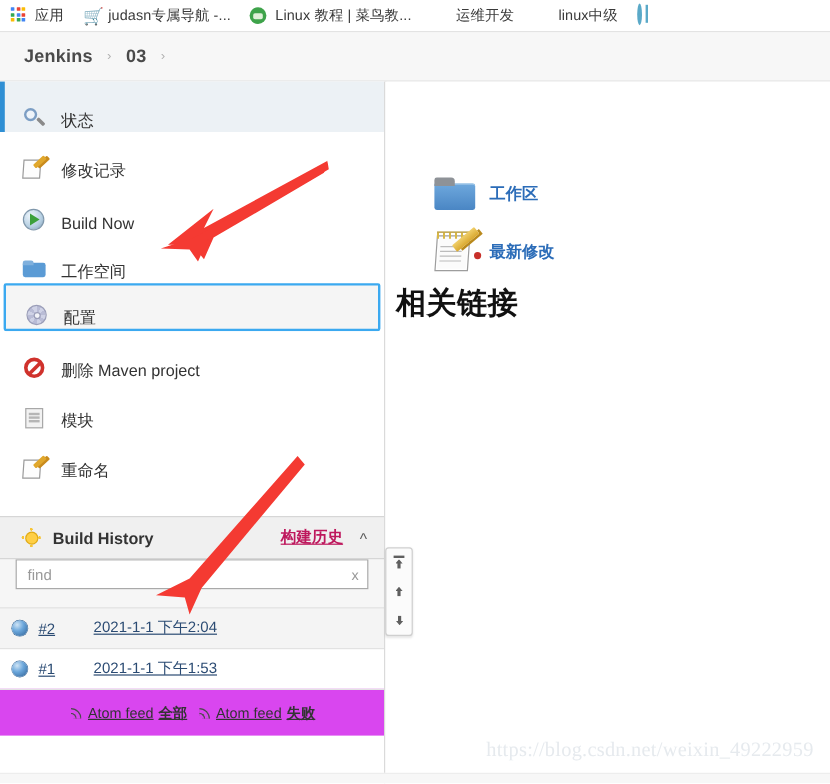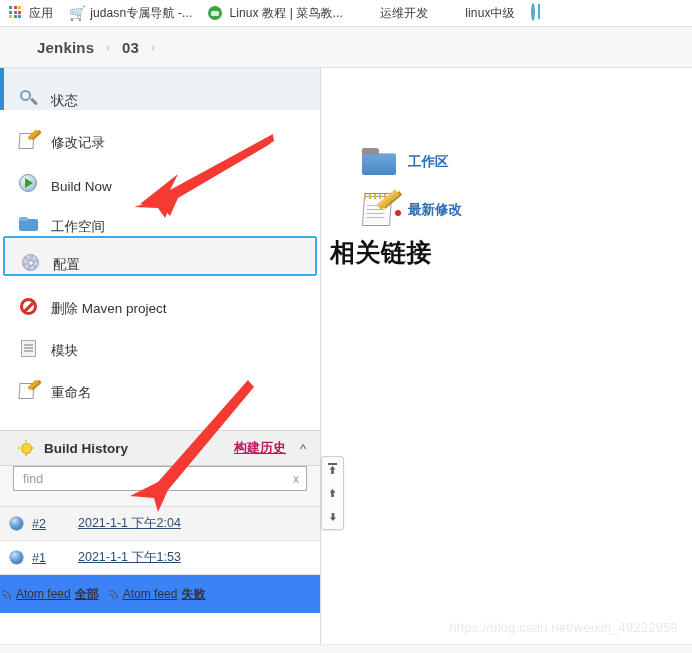--- a/index.html
+++ b/index.html
@@ -59,21 +59,21 @@
   .ico-globe { width:15px;height:15px;border-radius:50%;border:2px solid #5aa9c8;box-sizing:border-box;margin-top:1px;position:relative;}
   .ico-globe:before{content:"";position:absolute;left:5px;top:-1px;width:3px;height:15px;border-left:2px solid #5aa9c8;}
 
   
   .breadcrumb {
     position: absolute; left: 0; top: 27px; width: 692px; height: 41px;
     background: #f7f7f7;
     border-bottom: 1px solid #e3e3e3;
     display: flex; align-items: center;
     box-sizing: border-box;
-    padding-left: 37px;
+    padding-left: 20px;
   }
   .bc-item { font-size: 15px; font-weight: bold; color: #4a4a4a; letter-spacing: 0.2px; }
   .bc-sep { color: #b0b0b0; font-size: 11px; margin: 0 12px; }
 
   
   .sidebar {
     position: absolute; left: 0; top: 68px; width: 321px; height: 585px;
     background: #ffffff;
     border-right: 1px solid #dadada;
     box-sizing: border-box;
@@ -176,22 +176,22 @@
     border-top: 1px solid #e2e2e2; box-sizing:border-box; background:#fff; font-size:12.5px;
   }
   .build-row.alt { background:#f4f4f4; }
   .ic-ball { width:13px;height:13px;flex:0 0 13px;border-radius:50%;
     background: radial-gradient(circle at 33% 28%, #cfe4f5 0%, #6aa6db 42%, #2c5e93 100%);
     margin-right: 9px; box-shadow: 0 0 0 0.5px #3c6c9c;}
   .build-num { color:#2b4b73; text-decoration: underline; width: 46px; cursor:pointer; }
   .build-date { color:#2b4b73; text-decoration: underline; cursor:pointer;text-align:center; }
 
   .atom-bar {
-    height: 38px; background:#3b82f6; border-top:1px solid #e2e2e2;
-    display:flex; align-items:center; gap:8px; font-size:12px;
+    height: 38px; background:#d946ef; border-top:1px solid #e2e2e2;
+    display:flex; align-items:center; justify-content:center; gap:8px; font-size:12px;
   }
   .atom-link { display:flex; align-items:center; gap:4px; color:#333; cursor:pointer;}
   .ic-rss { width:12px;height:12px;flex:0 0 12px;position:relative;}
   .ic-rss:before{content:"";position:absolute;left:2px;bottom:1px;width:8px;height:8px;
     border-left:0;border-bottom:0;
     border-top:1.6px solid #4b4b4b;border-right:1.6px solid #4b4b4b;
     border-radius:0 9px 0 0; transform: rotate(0deg);}
   .ic-rss:after{content:"";position:absolute;left:2px;bottom:1px;width:4px;height:4px;
     border-top:1.6px solid #4b4b4b;border-right:1.6px solid #4b4b4b;border-radius:0 5px 0 0;}
   .atom-text { text-decoration: underline; }
@@ -253,22 +253,22 @@
     font-size: 25px; font-weight: bold; color: #111;
     margin-left: 8px; margin-top: 6px; letter-spacing: 0.5px;
   }
 
   
   .arrow-svg { position: absolute; pointer-events: none; z-index: 10; }
 
   
   .watermark {
     position: absolute; right: 14px; bottom: 18px;
-    font-size: 13px; color: #e6eaee; letter-spacing: 0.2px;
-    font-family: Liberation Sans, sans-serif;
+    font-size: 17px; color: #e6eaee; letter-spacing: 0.2px;
+    font-family: Liberation Serif, serif;
     z-index: 12;
   }
   .bottom-strip { position:absolute; left:0; bottom:0; width:692px; height:8px; background:#f7f7f7; border-top:1px solid #ededed;}
 </style>
 </head>
 <body>
 
 <div id="root">
 
   <div class="bookmark-bar">

